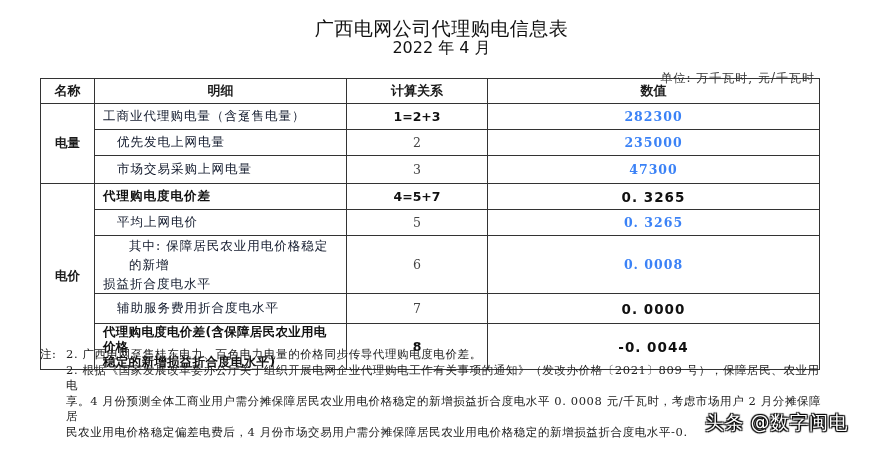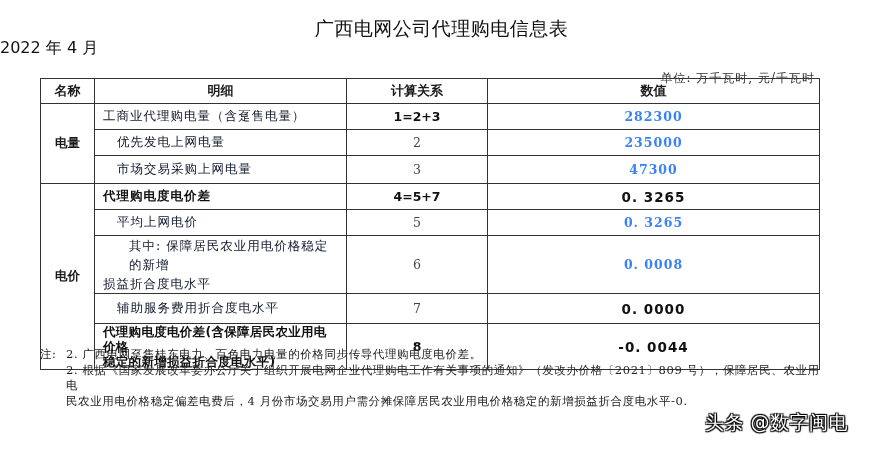--- a/index.html
+++ b/index.html
@@ -8,21 +8,21 @@
     font-family: "DejaVu Serif", "Liberation Serif", serif;
     color: #1a1a1a;
   }
   .title {
     position: absolute; left: 0; width: 883px; top: 8px;
     text-align: center; font-family: "DejaVu Sans", "Liberation Sans", sans-serif;
     font-size: 19px; color: #111; letter-spacing: 0.5px; margin-top: 8px;
   }
   .subtitle {
     position: absolute; left: 0; width: 883px; top: 38px;
-    font-family: "DejaVu Sans", "Liberation Sans", sans-serif;
+    text-align: center; font-family: "DejaVu Sans", "Liberation Sans", sans-serif;
     font-size: 16px; color: #111;
   }
   .unit {
     position: absolute; right: 68px; top: 60px;
     font-size: 12px; color: #333; letter-spacing: 1px; margin-top: 10px;
   }
   table.main {
     position: absolute; left: 40px; top: 78px;
     width: 779px; border-collapse: collapse;
     table-layout: fixed;
@@ -144,16 +144,17 @@
     </tr>
   </tbody>
 </table>
 
 <div class="notes">
   <div class="note-row">
     <span class="note-prefix">注:</span>
     <span class="note-body">2. 广西电网趸售桂东电力、百色电力电量的价格同步传导代理购电度电价差。</span>
   </div>
   <div class="note-cont">2. 根据《国家发展改革委办公厅关于组织开展电网企业代理购电工作有关事项的通知》（发改办价格〔2021〕809 号），保障居民、农业用电</div>
+  <div class="note-cont">享。4 月份预测全体工商业用户需分摊保障居民农业用电价格稳定的新增损益折合度电水平 0. 0008 元/千瓦时，考虑市场用户 2 月分摊保障居</div>
   <div class="note-cont">民农业用电价格稳定偏差电费后，4 月份市场交易用户需分摊保障居民农业用电价格稳定的新增损益折合度电水平-0.</div>
 </div>
 
 <div class="watermark">头条 @数字闽电</div>
 
 </body></html>

